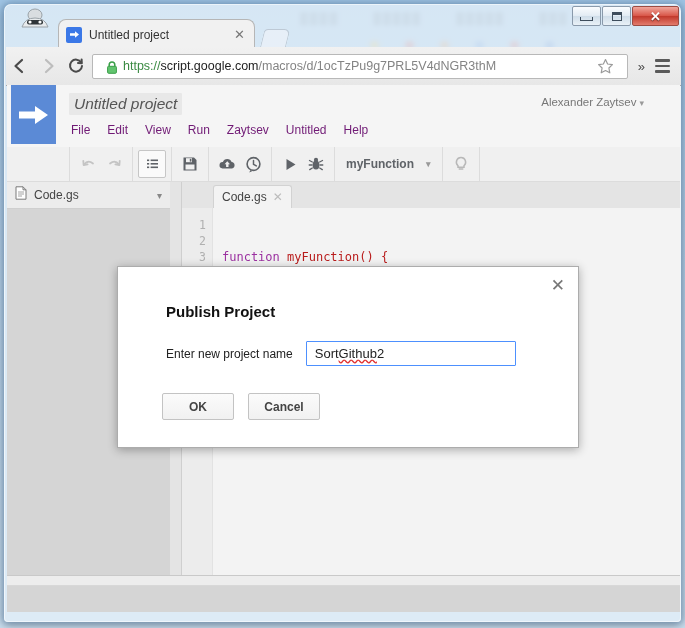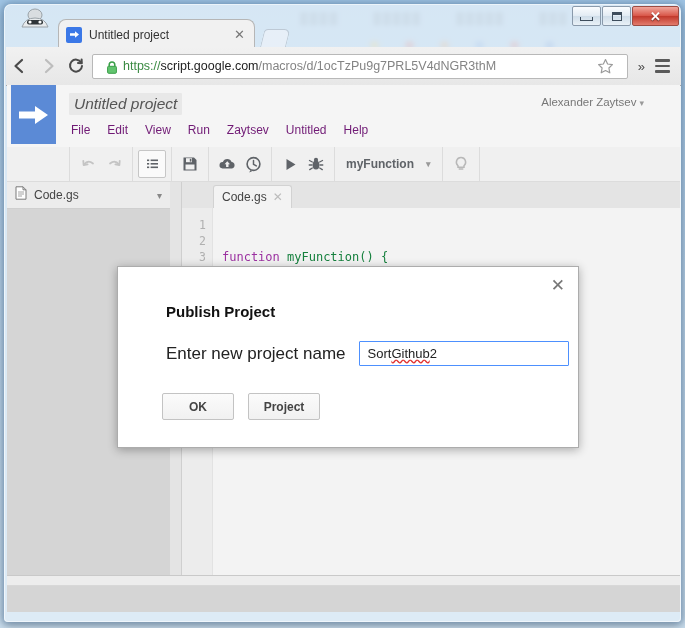--- a/index.html
+++ b/index.html
@@ -198,36 +198,36 @@
     width: 31px; background: #ececec; border-right: 1px solid #e2e2e2;
     font-family: "DejaVu Sans Mono", monospace; font-size: 11.5px; color: #b0b0b0;
     text-align: right; padding: 9px 6px 0 0; box-sizing: border-box; line-height: 16px;
   }
   #code {
     flex: 1; padding: 9px 0 0 9px;
     font-family: "DejaVu Sans Mono", monospace; font-size: 12px; line-height: 16px;
     white-space: pre; color: #333;
   }
   #code .kw { color: #9b30a0; }
-  #code .fn { color: #15803d; }
+  #code .fn { color: #b91c1c; }
 
   #statusbar { position: absolute; left: 0; bottom: 0; width: 673px; height: 36px; background: #d5d5d5; border-top: 1px solid #c9c9c9; }
   #statusbar .inner { position:absolute; left:0; top:0; width:673px; height:9px; background:#ededed; border-bottom:1px solid #d8d8d8; }
 
   
   #overlay { position: absolute; left: 0; top: 0; width: 673px; height: 527px; }
   #dialog {
     position: absolute; left: 110px; top: 181px; width: 460px; height: 180px;
     background: #fff; border: 1px solid #acacac;
     box-shadow: 0 2px 9px rgba(0,0,0,.30);
   }
   #dlg-close { position: absolute; right: 13px; top: 10px; font-size: 17px; color: #777; line-height: 1; }
   #dlg-title { position: absolute; left: 48px; top: 36px; font-size: 15px; font-weight: bold; color: #111; }
   #dlg-row { position: absolute; left: 48px; top: 74px; display: flex; align-items: center; gap: 13px; }
-  #dlg-label { font-size: 17px; color: #222; }
+  #dlg-label { font-size: 12px; color: #222; }
   #dlg-input {
     width: 210px; height: 25px; border: 1px solid #4d90fe; border-radius: 1px;
     background: #fff; font-size: 13px; color: #222;
     display: flex; align-items: center; padding: 0 8px; box-sizing: border-box;
   }
   .squiggle {
     text-decoration: underline wavy #e03030;
     text-decoration-skip-ink: none;
   }
   #dlg-btns { position: absolute; left: 44px; top: 126px; display: flex; gap: 14px; }
@@ -479,19 +479,19 @@
         <div id="dlg-row">
           <span id="dlg-label">Enter new project name</span>
           <span id="dlg-input" placeholder="">
               <span>Sort </span>
               <span class="squiggle">Github</span>
               <span> 2</span>
             </span>
         </div>
         <div id="dlg-btns">
           <div class="dlgbtn">OK</div>
-          <div class="dlgbtn">Project</div>
+          <div class="dlgbtn">Cancel</div>
         </div>
       </div>
     </div>
 
   </div>
 </div>
 
 </body></html>

